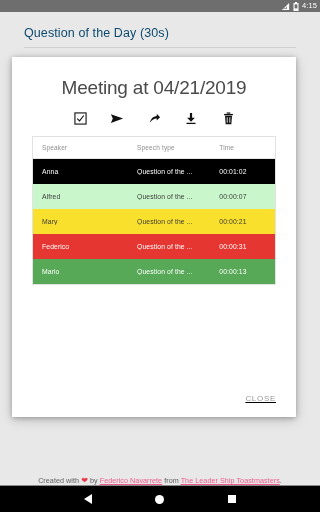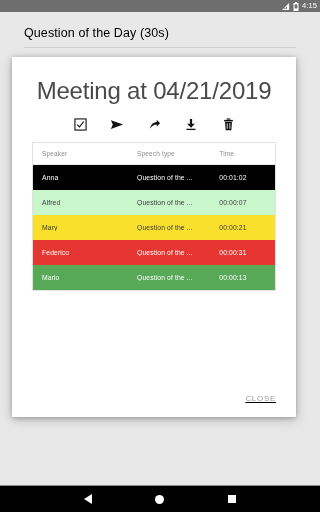--- a/index.html
+++ b/index.html
@@ -16,33 +16,33 @@
     height:12px; background:#6e6e6e;
     display:flex; align-items:center; justify-content:flex-end;
     padding-right:3px; gap:3px;
   }
   .statusbar .sb-text { color:#fff; font-size:7.5px; line-height:12px; letter-spacing:.1px; }
   .sb-ico { display:block; }
 
   
   .apptitle-wrap { padding:14px 24px 0 24px; }
   .apptitle {
-    font-size:12.5px; color:#000000; letter-spacing:.1px;
+    font-size:12.5px; color:#0c4a6e; letter-spacing:.1px;
     padding-bottom:7px;
   }
   .apptitle-rule { height:1px; background:#cfcfcf; }
 
   
   .card {
     position:absolute; left:12px; top:57px; width:284px; height:360px;
     background:#fff;
     box-shadow:0 1px 5px rgba(0,0,0,.28), 0 3px 12px rgba(0,0,0,.16);
   }
   .card-title {
-    text-align:center; font-size:24px; color:#4a4a4a;
+    text-align:center; font-size:19px; color:#4a4a4a;
     font-weight:400; letter-spacing:-.2px;
     padding:20px 8px 0 8px;
   }
 
   
   .iconbar {
     display:flex; justify-content:center; align-items:center;
     gap:22px; padding:12px 0 10px 0;
   }
   .iconbar .ibtn {
@@ -203,20 +203,23 @@
             <div class="cell c3">00:00:13</div>
           </div>
         </div>
     </div>
 
     <div class="card-actions">
       <div class="close-btn">CLOSE</div>
     </div>
   </div>
 
+  <div class="footer">
+    <span>Created with </span><span class="heart">❤</span><span> by </span><a href="#">Federico Navarrete</a><span> from </span><a href="#">The Leader Ship Toastmasters</a><span>.</span>
+  </div>
 
   <div class="navbar">
     <div class="nav-back"></div>
     <div class="nav-home"></div>
     <div class="nav-recents"></div>
   </div>
 
 </div>
 
 </body></html>

